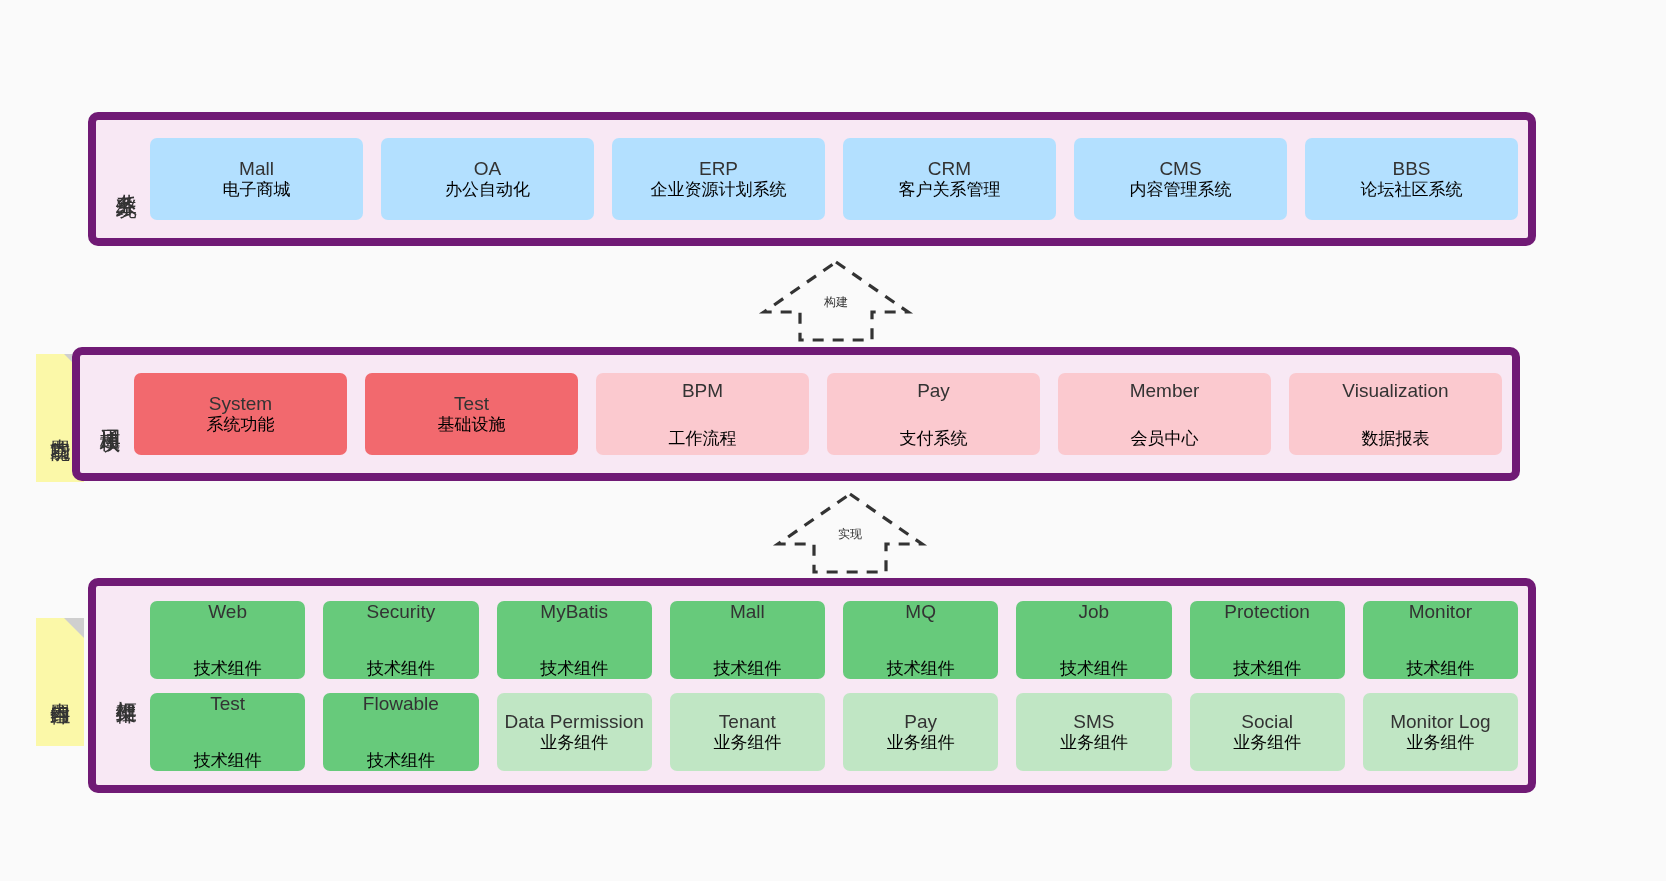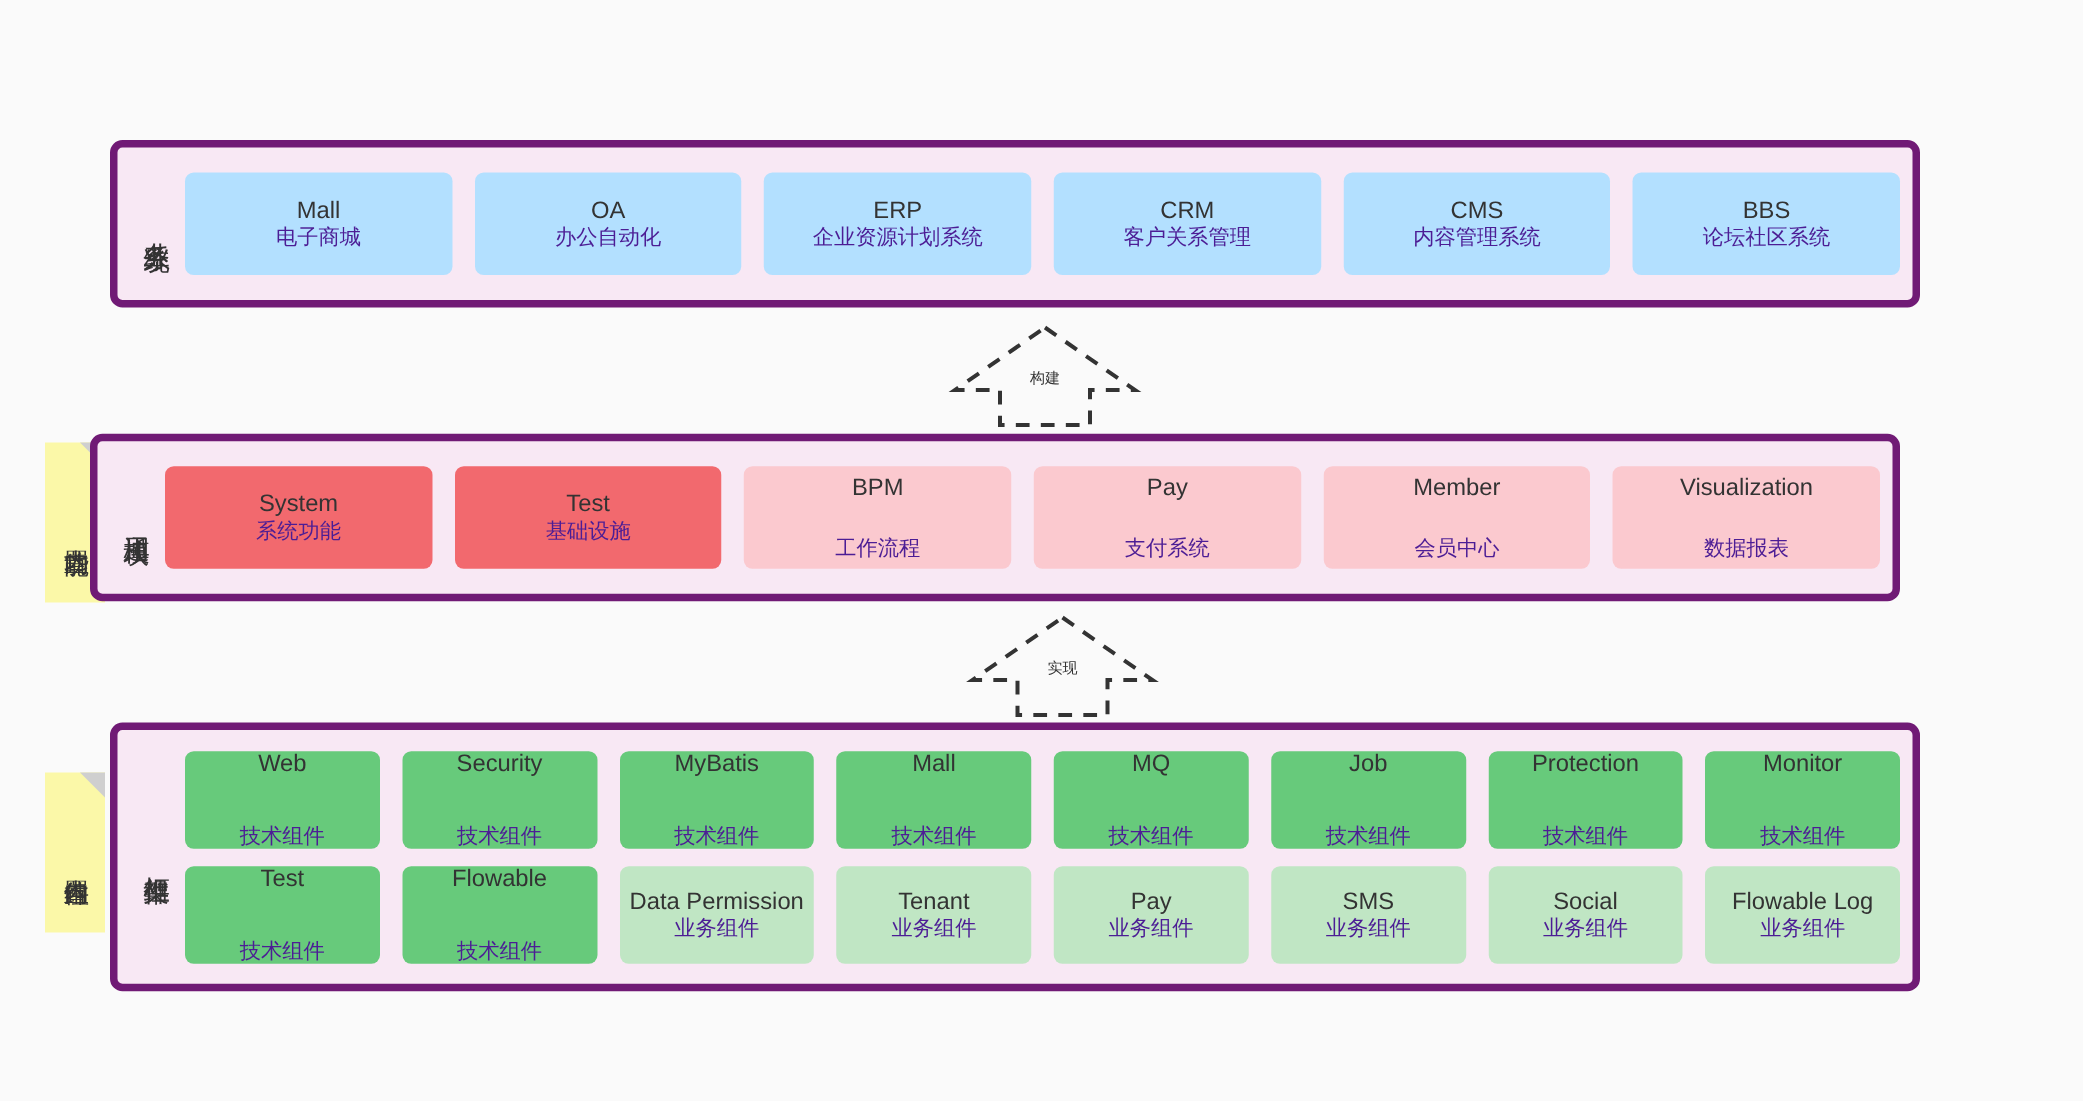--- a/index.html
+++ b/index.html
@@ -10,21 +10,21 @@
     font-family: "Liberation Sans", "DejaVu Sans", sans-serif;
     color: #333333;
     overflow: hidden;
   }
   .canvas { position: relative; width: 1666px; height: 881px; background: #fafafa; }
 
   
   .layer {
     position: absolute;
     background: #f8e8f4;
-    border: 6px solid #701a75;
+    border: 8px solid #701a75;
     border-radius: 10px;
     display: flex;
     align-items: stretch;
     padding: 10px;
     z-index: 2;
   }
   .layer-label {
     flex: 0 0 auto;
     width: 40px;
     display: flex;
@@ -45,21 +45,21 @@
     border-radius: 7px;
     display: flex;
     flex-direction: column;
     align-items: center;
     justify-content: center;
     text-align: center;
     padding: 6px 4px;
     line-height: 1.16;
   }
   .cell .t1 { font-size: 19px; color: #333; }
-  .cell .t2 { font-size: 17px; color: #4c1d95; }
+  .cell .t2 { font-size: 17px; color: #000000; }
 
   
   .c-blue        { background: #b3e0ff; }
   .c-red         { background: #f2696e; }
   .c-pink        { background: #fbc9cf; gap: 27px; }
   .c-green       { background: #67ca7b; gap: 36px; }
   .c-lightgreen  { background: #c0e6c4; }
 
   
   #layer-business  { left: 88px;  top: 112px; width: 1448px; height: 134px; }
@@ -262,21 +262,21 @@
         </div>
         <div class="cell c-lightgreen">
           <span class="t1">SMS</span>
           <span class="t2">业务组件</span>
         </div>
         <div class="cell c-lightgreen">
           <span class="t1">Social</span>
           <span class="t2">业务组件</span>
         </div>
         <div class="cell c-lightgreen">
-          <span class="t1">Flowable Log</span>
+          <span class="t1">Monitor Log</span>
           <span class="t2">业务组件</span>
         </div>
       </div>
 
     </div>
   </div>
 
 </div>
 
 </body></html>

